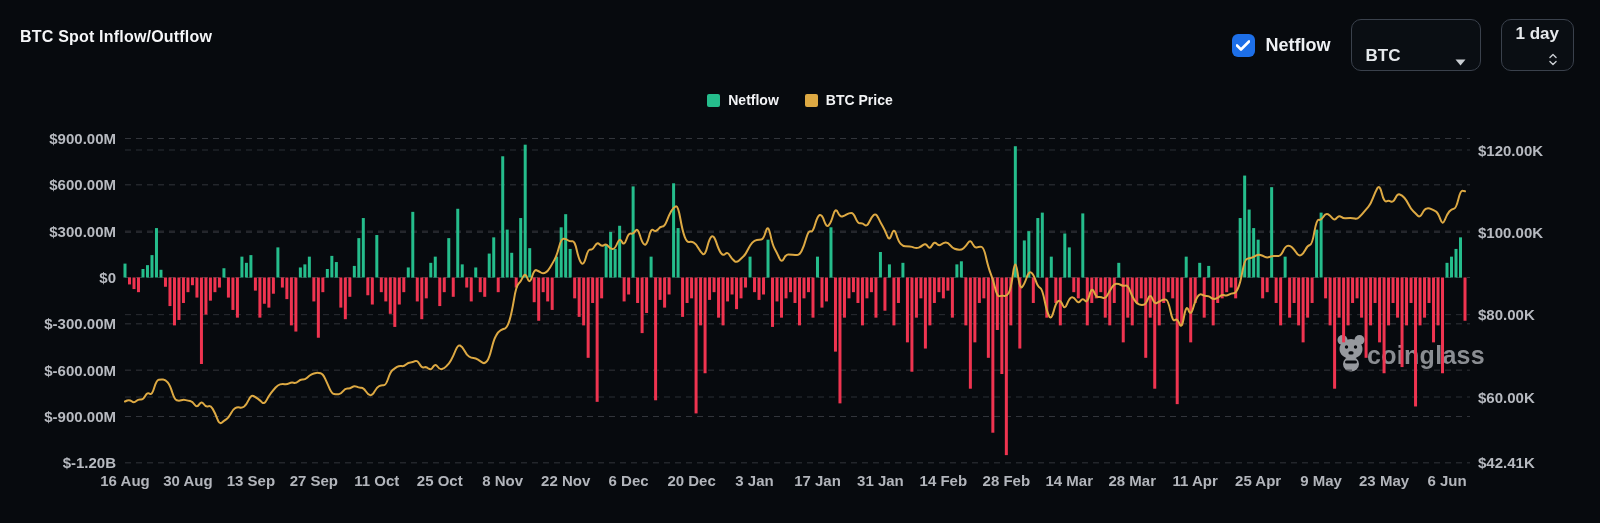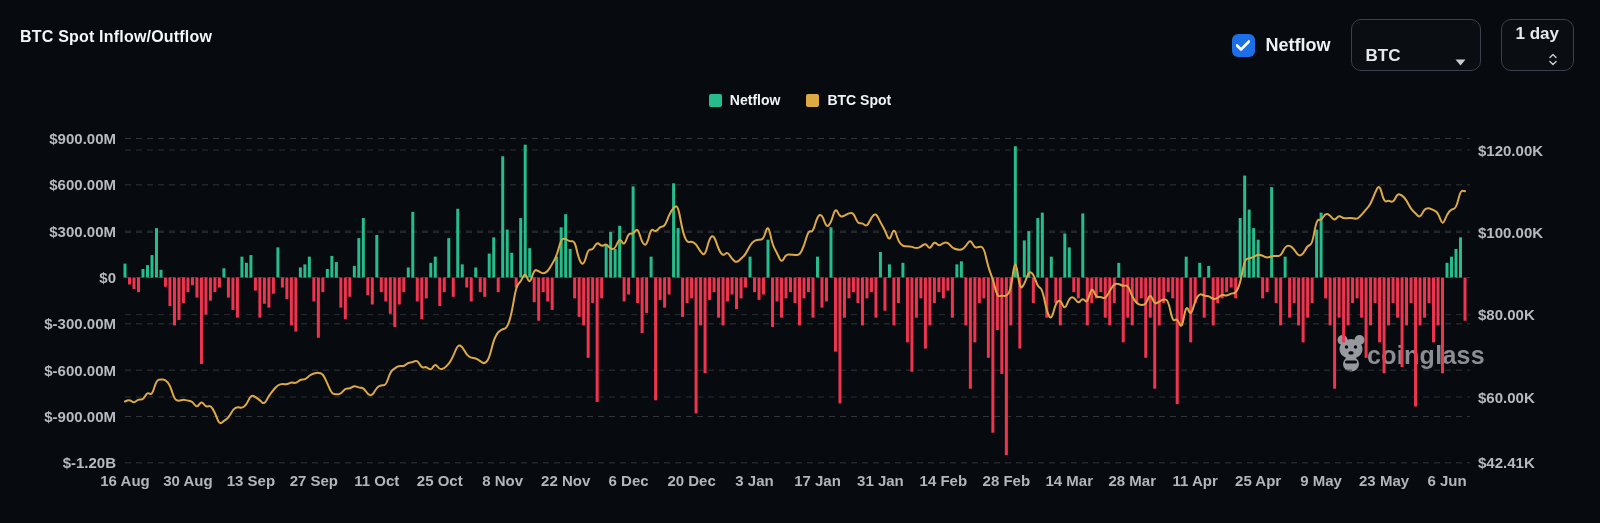--- a/index.html
+++ b/index.html
@@ -425,17 +425,17 @@
     </div>
   </div>
 
   <div class="legend">
     <div class="legend-item">
       <span class="swatch" id="swatch-0" style="background: rgb(37, 189, 140);"></span>
       <span>Netflow</span>
     </div>
     <div class="legend-item">
       <span class="swatch" id="swatch-1" style="background: rgb(221, 169, 67);"></span>
-      <span>BTC Spot</span>
+      <span>BTC Price</span>
     </div>
   </div>
 
 </div>
 
 </body></html>

